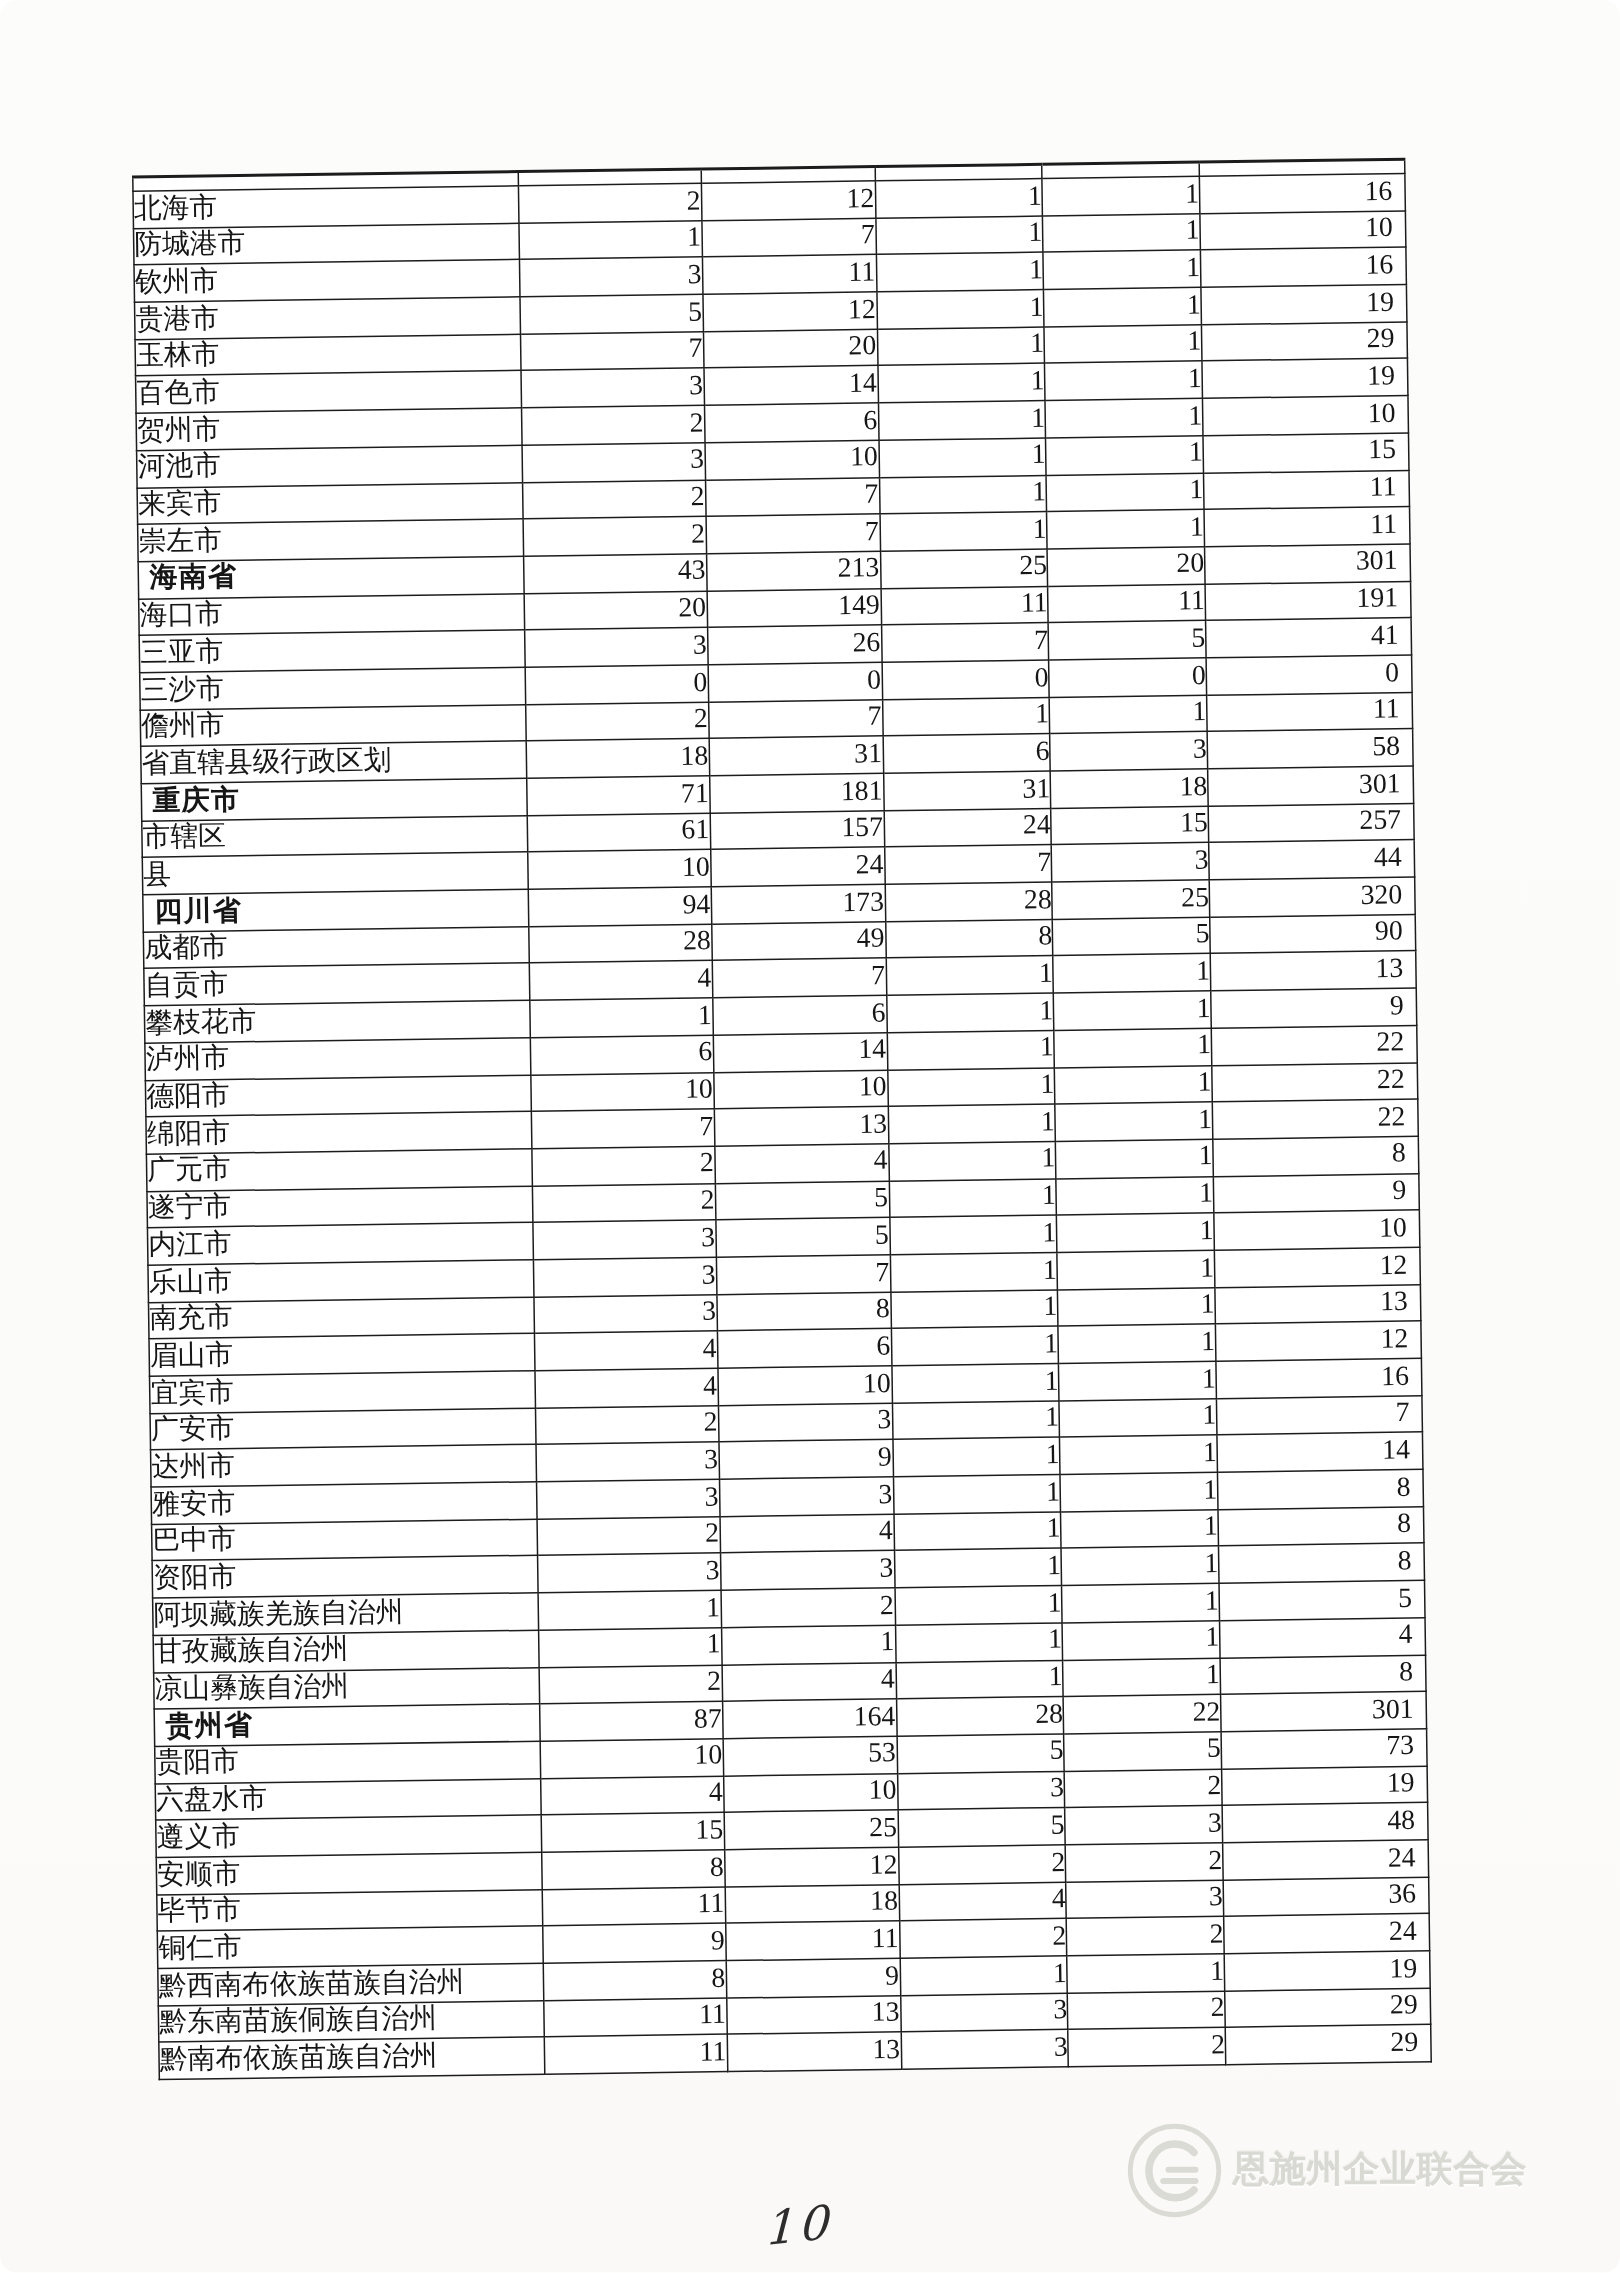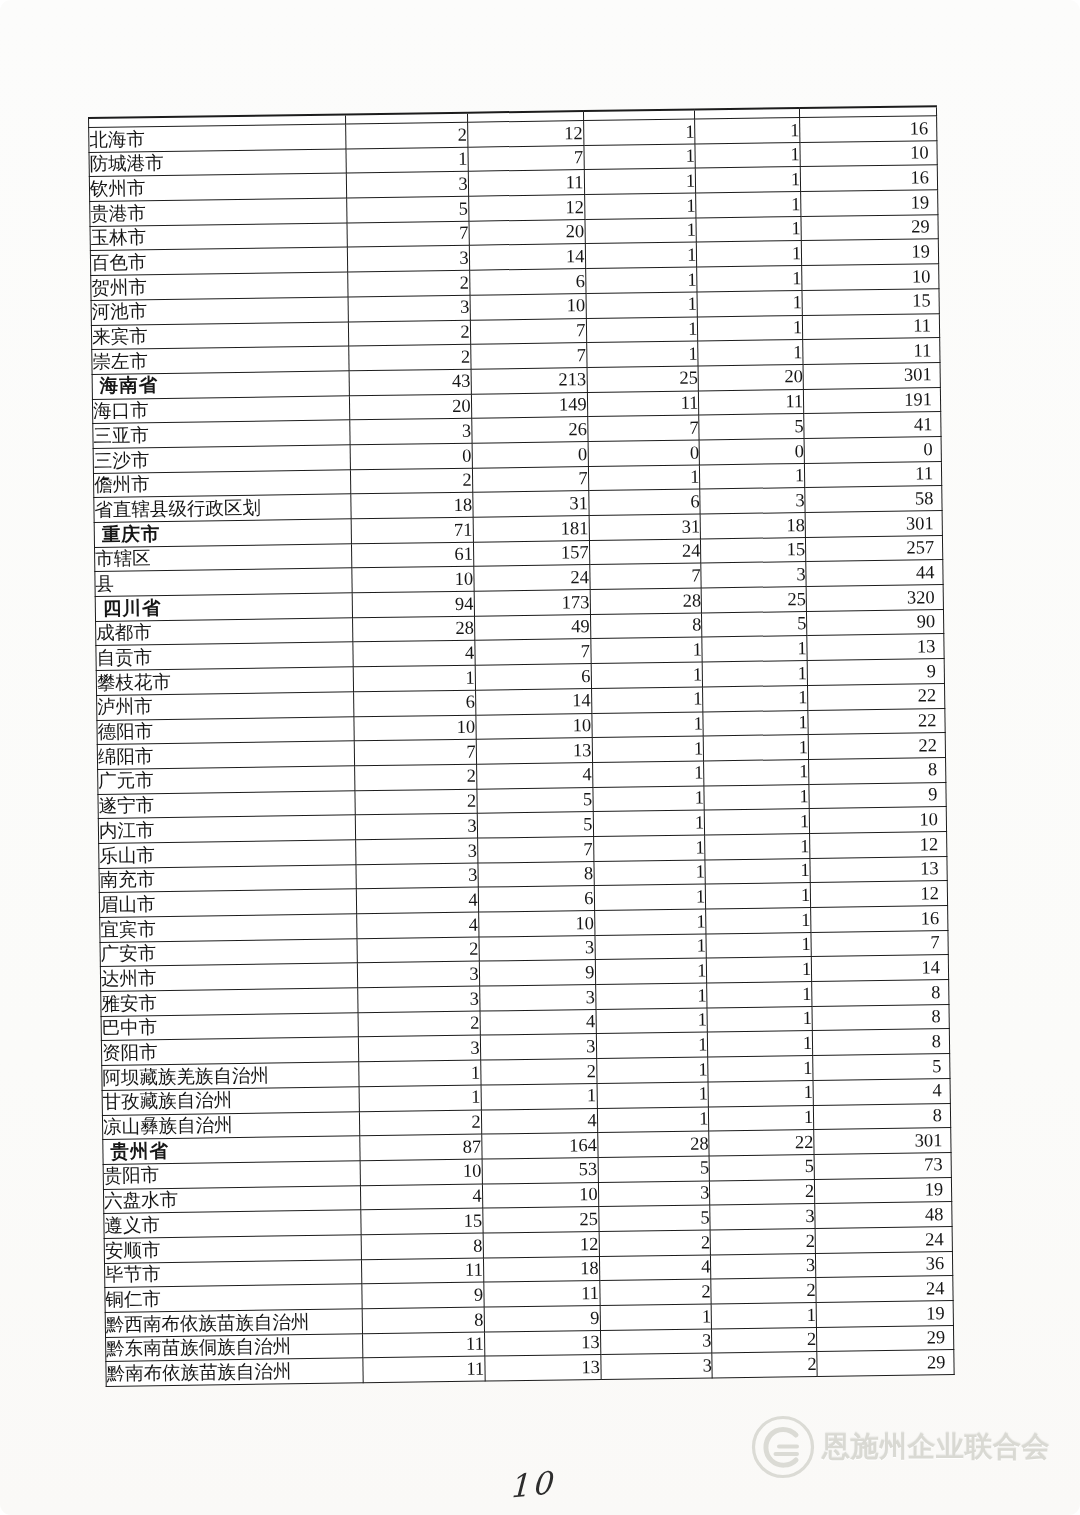--- a/index.html
+++ b/index.html
@@ -51,21 +51,21 @@
     display: flex;
     align-items: center;
     gap: 6px;
     color: #d8d8d2;
     user-select: none;
   }
   .wm-logo { flex: 0 0 auto; opacity: 0.95; }
   .wm-text {
     font-family: "Liberation Sans", "DejaVu Sans", sans-serif;
     font-weight: 700;
-    font-size: 28px;
+    font-size: 24px;
     line-height: 1.12;
     letter-spacing: 0.5px;
     color: #d9d9d3;
     text-shadow: 0 1px 1px rgba(255,255,255,0.95), 0 -1px 1px rgba(180,180,172,0.25);
     white-space: nowrap;
   }
 
   
   .pagenum {
     position: absolute;

